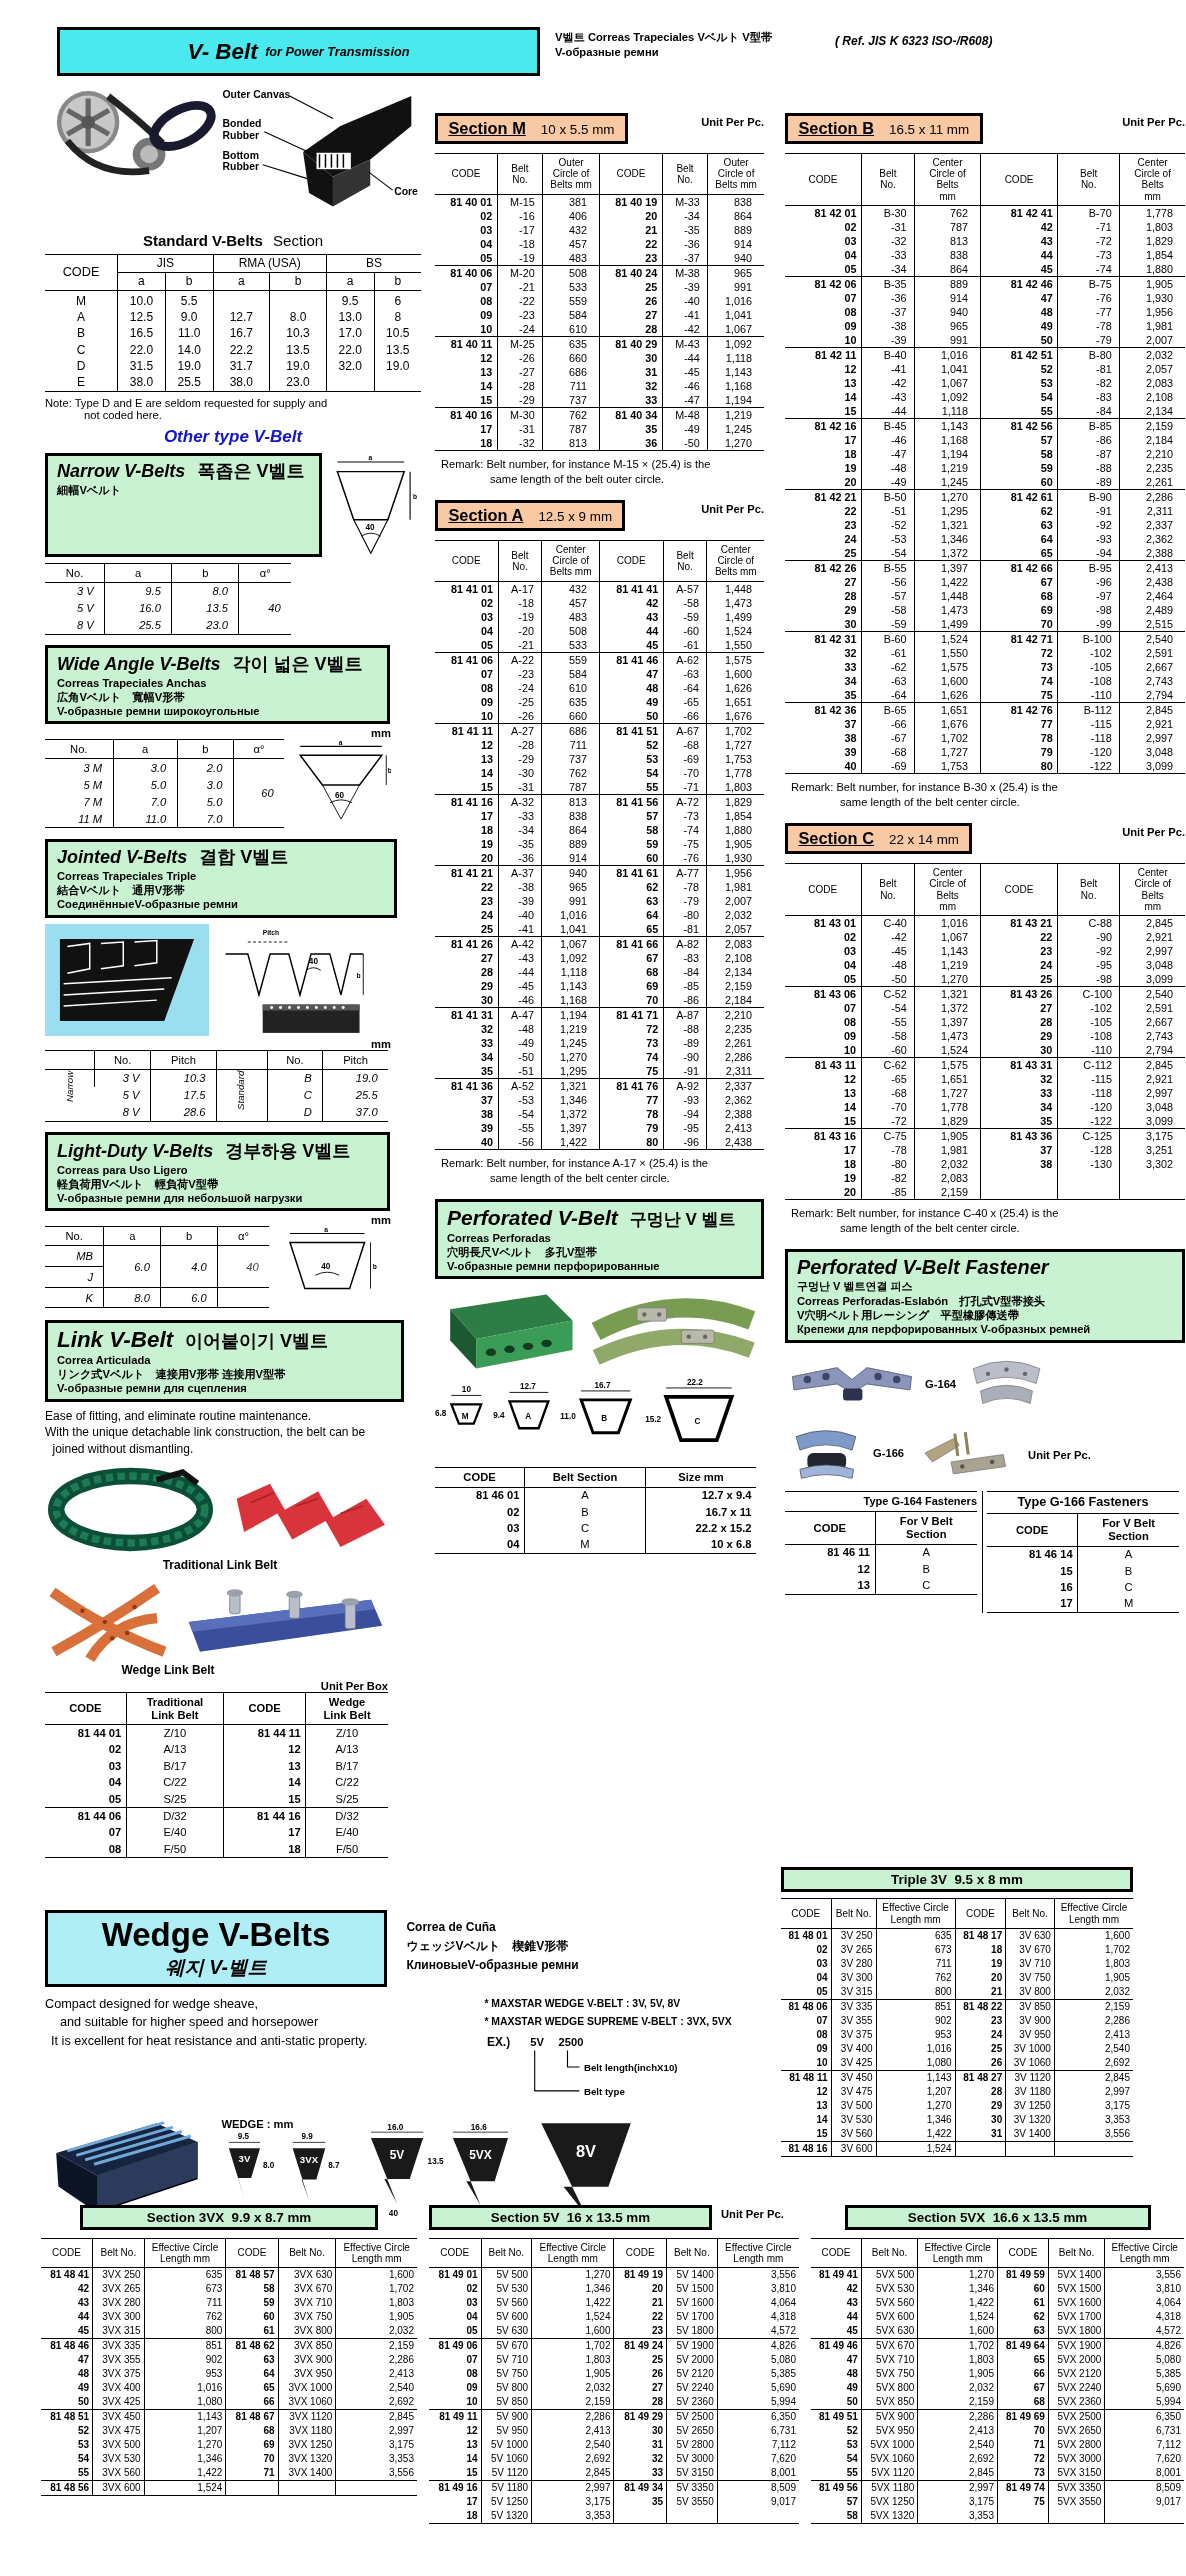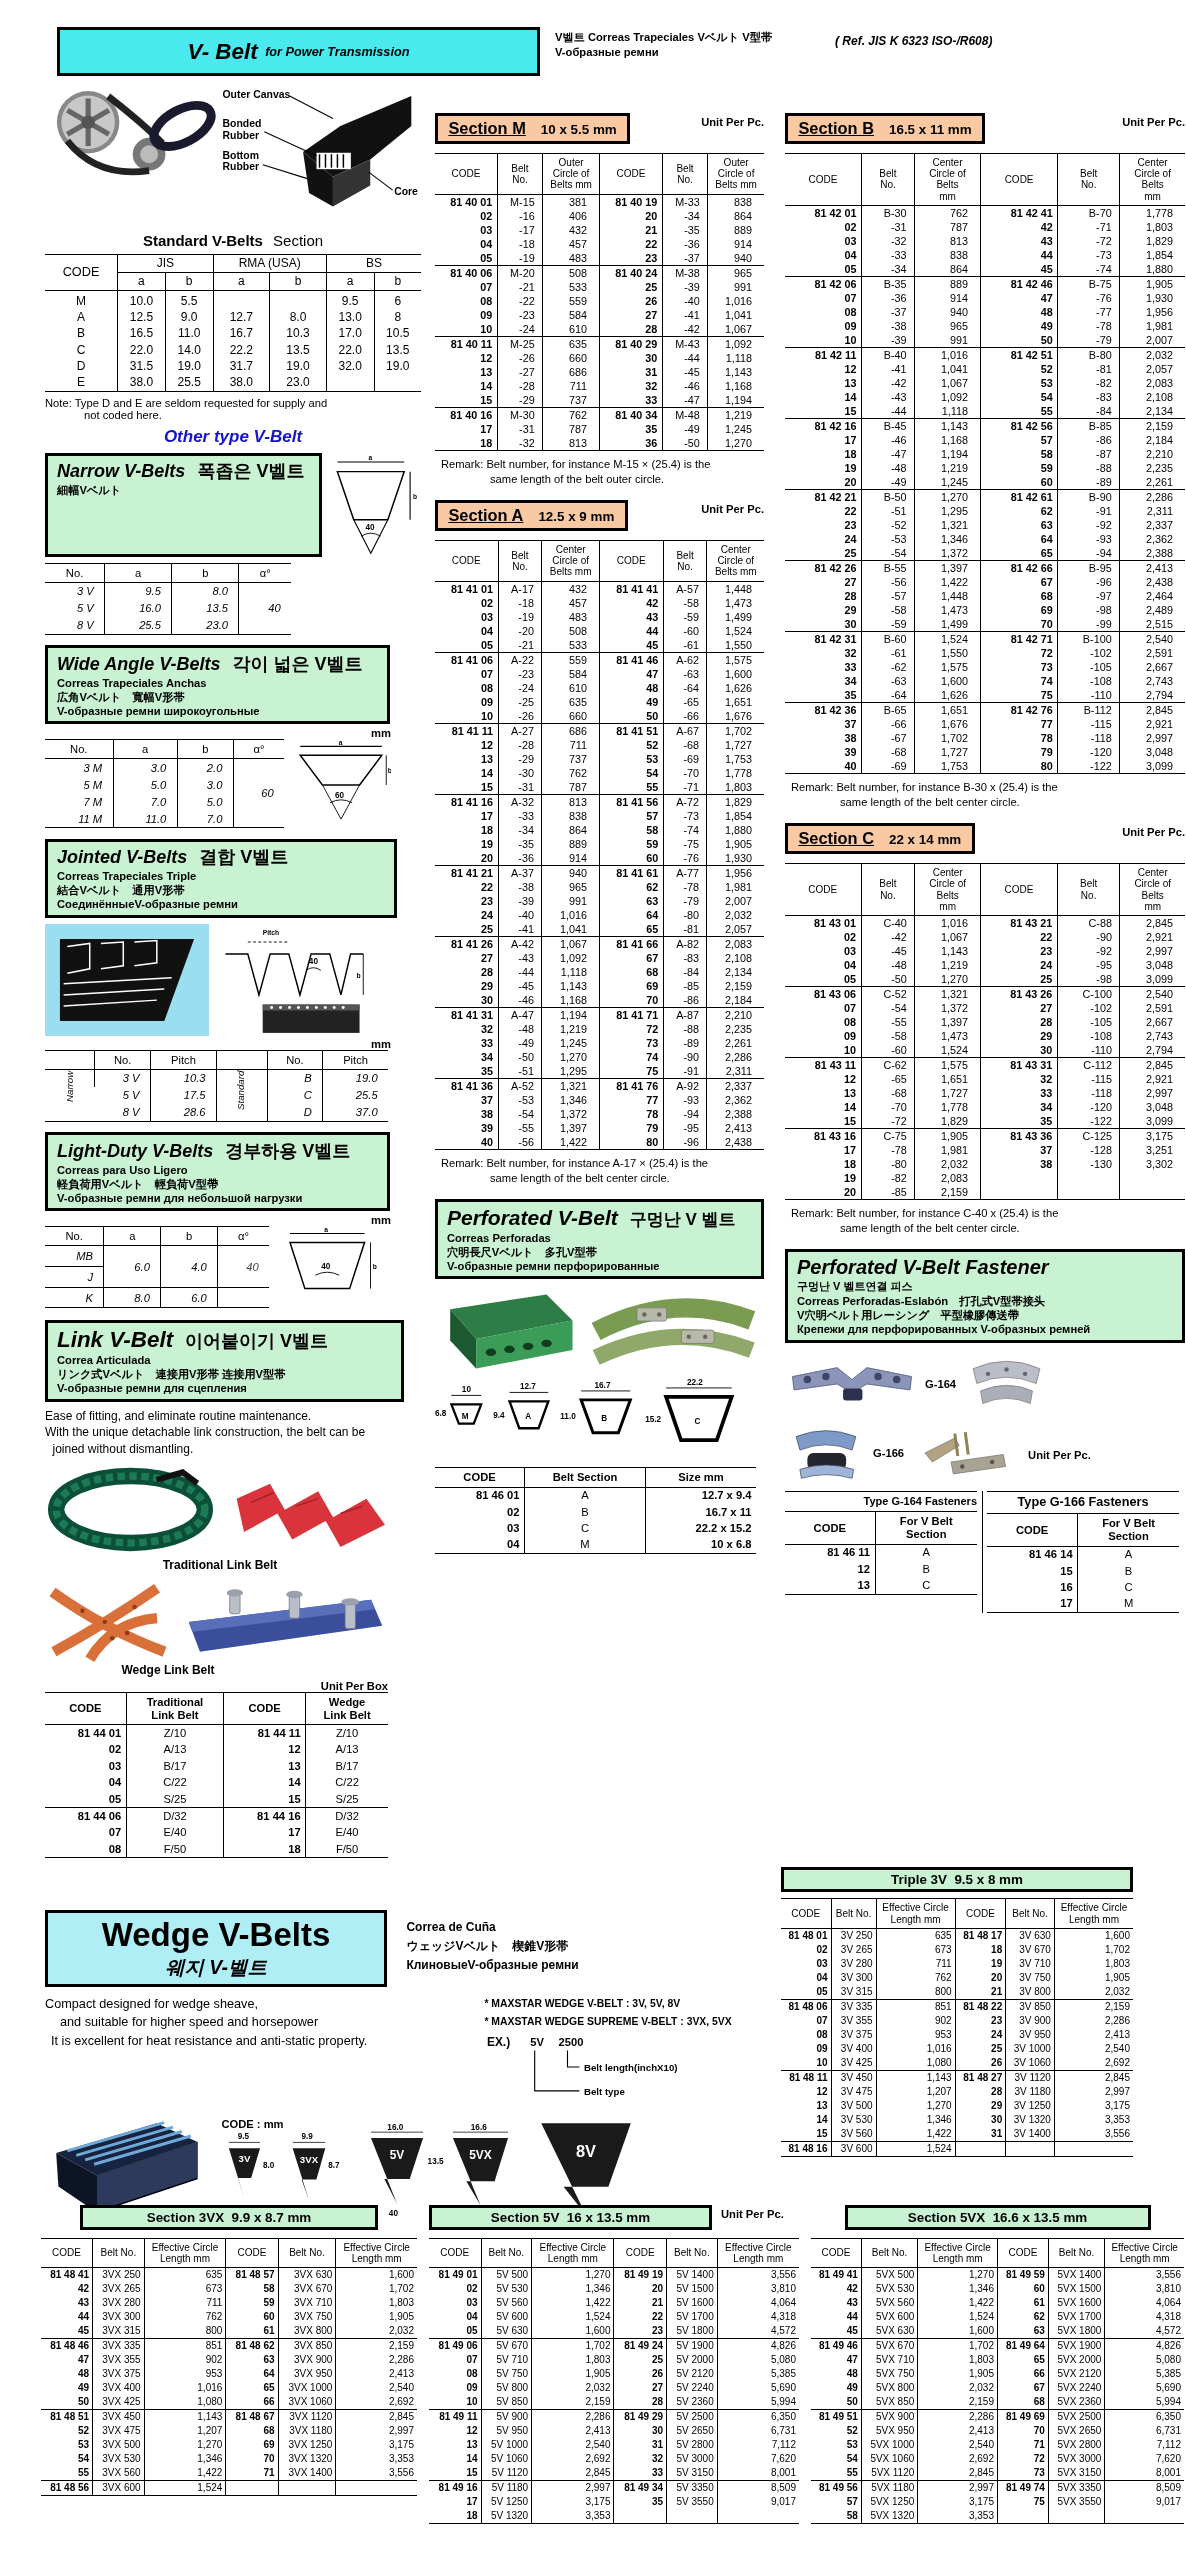--- a/index.html
+++ b/index.html
@@ -16,21 +16,21 @@
   table.sec th{border-bottom:1.9px solid #000;font-weight:normal;font-size:10px;line-height:11.2px;padding:3px 2.2px;text-align:center;}
   table.sec td{line-height:14px;padding:0 4.5px;white-space:nowrap;}
   table.sec td+td,table.sec th+th{border-left:1.1px solid #000;}
   table.sec tr.gs td{border-top:1.5px solid #000;}
   table.sec td:nth-child(1),table.sec td:nth-child(4){font-weight:bold;text-align:right;}
   table.sec td:nth-child(2),table.sec td:nth-child(5){text-align:right;padding-right:7.5px;}
   table.sec td:nth-child(3),table.sec td:nth-child(6){text-align:right;padding-right:12px;}
   .shead-row{display:flex;justify-content:space-between;align-items:flex-start;margin-bottom:9px;}
   .shead{background:#f9c9a4;border:3.7px solid #000;padding:3px 10.4px;display:flex;align-items:baseline;gap:15px;}
   .shead .nm{font-size:16.4px;font-weight:bold;text-decoration:underline;white-space:nowrap;}
-  .shead .sz{font-size:13.4px;font-weight:bold;white-space:nowrap;}
+  .shead .sz{font-size:13.4px;font-weight:normal;white-space:nowrap;}
   .unit{font-size:11.2px;font-weight:bold;margin-top:3px;white-space:nowrap;}
   .remark{font-size:11.2px;margin:6px 0 13.4px 6px;line-height:15px;}
   
   .gbox{background:#c9f2d2;border:3.7px solid #000;padding:3.7px 9px;}
   .gbox .t1{font-size:18px;font-weight:bold;font-style:italic;white-space:nowrap;}
   .gbox .t1 .kr{font-style:normal;margin-left:12px;}
   .gbox .sub{font-size:11.2px;line-height:14px;font-weight:bold;}
   
   table.mini{border-collapse:collapse;border-top:1.5px solid #000;border-bottom:1.5px solid #000;font-size:11.2px;}
   table.mini th{border-bottom:1.1px solid #000;font-weight:normal;padding:3px 10.4px;}
@@ -1851,21 +1851,21 @@
       <polygon points="70,85 205,40 205,90 70,135" fill="#223least"></polygon>
       <polygon points="70,85 205,40 205,88 70,133" fill="#2c3a5c"></polygon>
       <g stroke="#6fa8d9" stroke-width="4">
           <line x1="30" y1="52" x2="160" y2="14"></line>
           <line x1="42" y1="58" x2="172" y2="20"></line>
           <line x1="54" y1="64" x2="184" y2="26"></line>
           <line x1="66" y1="70" x2="196" y2="32"></line>
         </g>
     </svg>
     <div>
-      <div class="unit" style="margin-bottom:1.5px">CODE : mm</div>
+      <div class="unit" style="margin-bottom:1.5px">WEDGE : mm</div>
       <svg width="127" height="89" viewBox="0 0 170 120">
         <line x1="10" y1="14" x2="52" y2="14" stroke="#000"></line>
           <text x="22" y="10" class="dgs">9.5</text>
         <polygon class="prof" points="10,22 52,22 40,62 22,62 31,90"></polygon>
         <text x="31" y="40" class="ptxt">3V</text>
         <text x="56" y="48" class="dgs">8.0</text>
           <text x="22" y="108" class="dgs">40</text>
         <line x1="96" y1="14" x2="140" y2="14" stroke="#000"></line>
           <text x="108" y="10" class="dgs">9.9</text>
         <polygon class="prof" points="96,22 140,22 128,64 108,64 118,92"></polygon>

